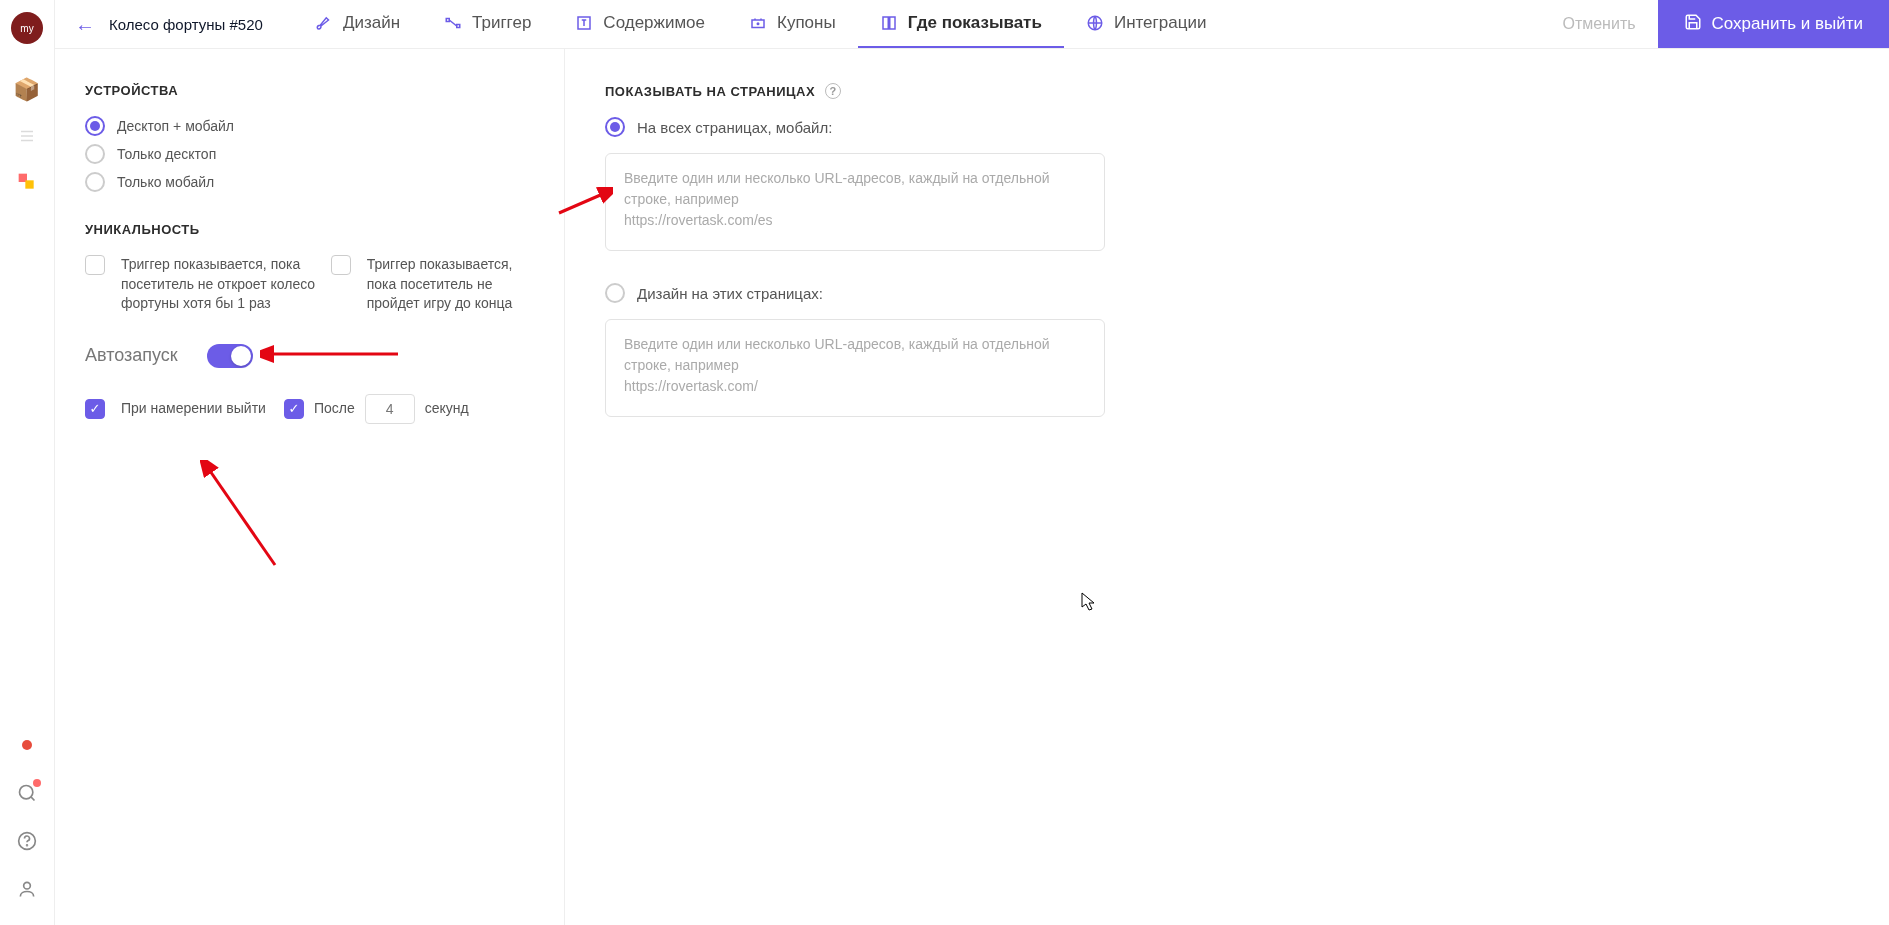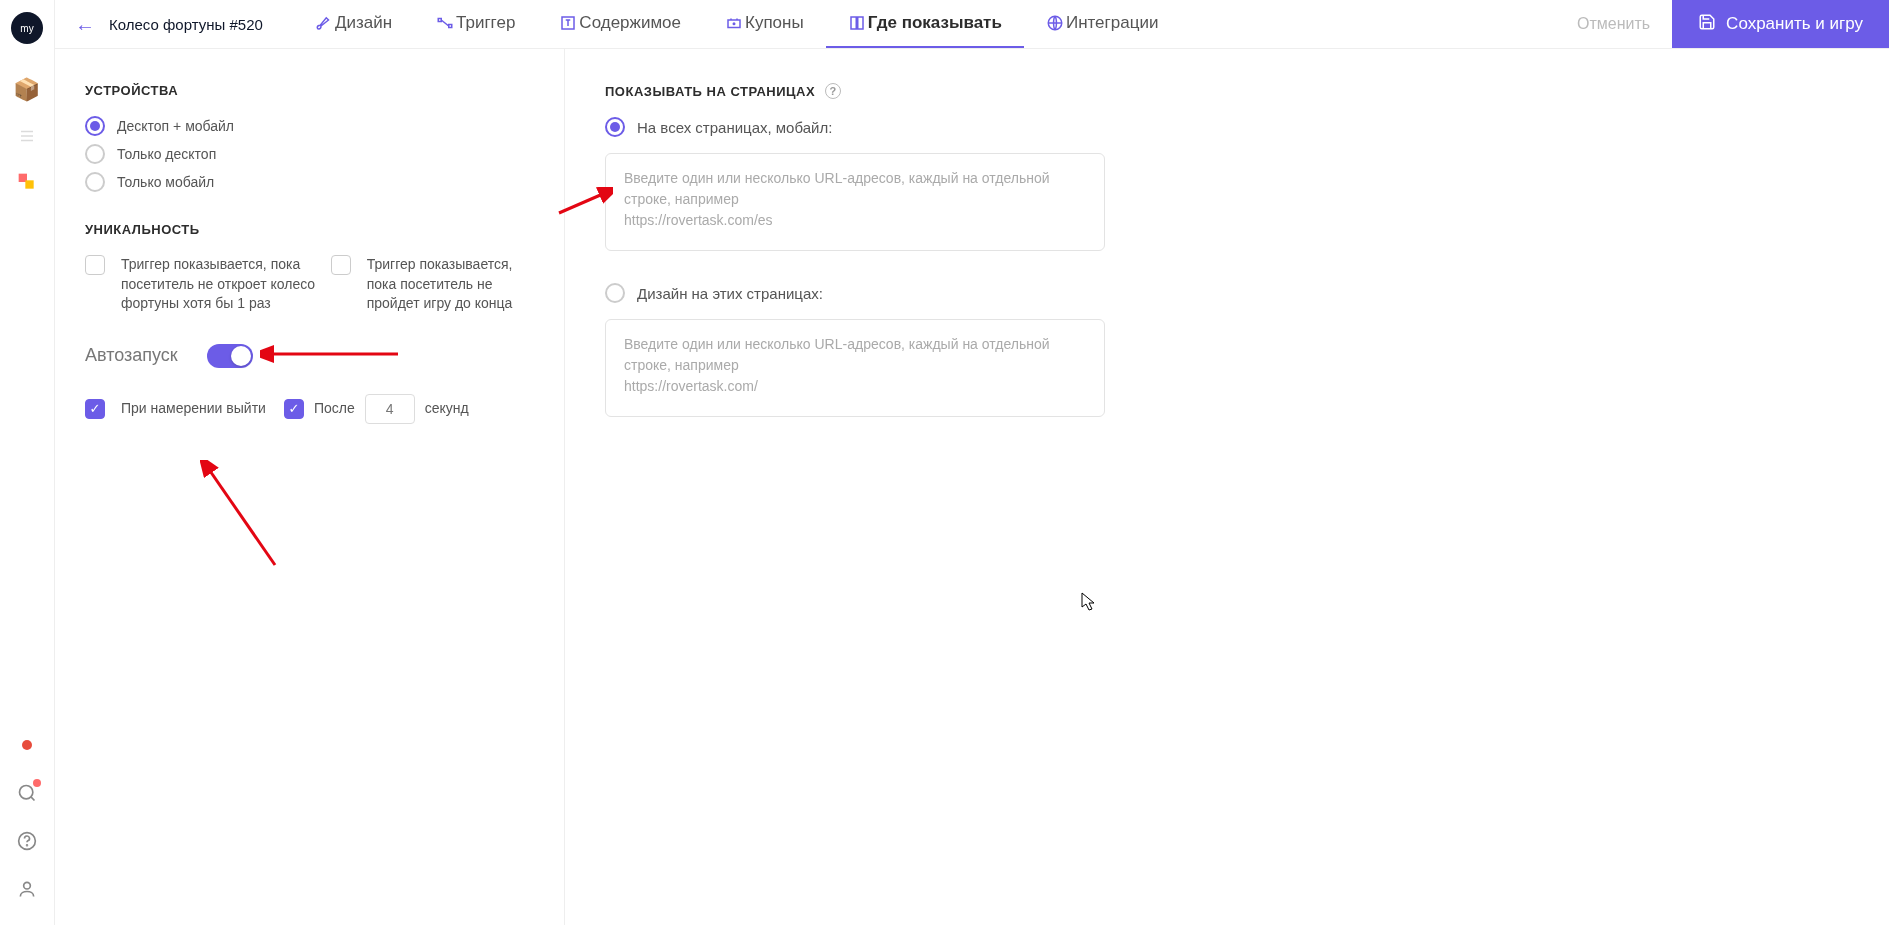--- a/index.html
+++ b/index.html
@@ -1,36 +1,36 @@
 <!DOCTYPE html>
 <html><head>
   <meta charset="utf-8">
   <style>
     * { margin: 0; padding: 0; box-sizing: border-box; }
     body { font-family: -apple-system, BlinkMacSystemFont, 'Segoe UI', Arial, sans-serif; background: #fff; color: #333; overflow: hidden; }
     .app { display: flex; height: 100vh; width: 100vw; }
     
     
     .left-rail { width: 55px; background: #fff; border-right: 1px solid #eee; display: flex; flex-direction: column; align-items: center; padding-top: 12px; }
-    .rail-avatar { width: 32px; height: 32px; border-radius: 50%; background: #0f172a; color: #fff; font-size: 10px; display: flex; align-items: center; justify-content: center; margin-bottom: 30px; cursor: pointer; }
+    .rail-avatar { width: 32px; height: 32px; border-radius: 50%; background: #7f1d1d; color: #fff; font-size: 10px; display: flex; align-items: center; justify-content: center; margin-bottom: 30px; cursor: pointer; }
     .rail-icon { width: 32px; height: 32px; display: flex; align-items: center; justify-content: center; margin-bottom: 14px; font-size: 22px; cursor: pointer; position: relative; }
     .rail-icon.muted { opacity: 0.35; }
     .rail-bottom { margin-top: auto; padding-bottom: 20px; display: flex; flex-direction: column; align-items: center; gap: 16px; }
     .rail-dot { width: 8px; height: 8px; border-radius: 50%; background: #ff6b6b; position: absolute; top: 2px; right: 2px; }
     .rail-red-dot-row { width: 32px; height: 32px; display:flex; align-items:center; justify-content:center;}
     .rail-red-dot { width: 10px; height: 10px; border-radius: 50%; background: #e74c3c; }
     
     
     .main { flex: 1; display: flex; flex-direction: column; }
     .topbar { height: 49px; border-bottom: 1px solid #eee; display: flex; align-items: stretch; padding-left: 20px; }
     .back-row { display: flex; align-items: center; gap: 14px; padding-right: 30px; }
     .back-arrow { color: #6c5ce7; font-size: 20px; cursor: pointer; }
     .page-title { font-weight: 400; font-size: 15px; color: #0f172a; }
     .tabs { display: flex; align-items: stretch; flex: 1; }
-    .tab { display: flex; align-items: center; gap: 2px; padding: 0 22px; font-size: 17px; color: #555; cursor: pointer; border-bottom: 2px solid transparent; }
+    .tab { display: flex; align-items: center; gap: 10px; padding: 0 22px; font-size: 17px; color: #555; cursor: pointer; border-bottom: 2px solid transparent; }
     .tab .tab-icon { color: #6c5ce7; display: inline-flex; }
     .tab.active { border-bottom-color: #6c5ce7; font-weight: 700; color: #2d2d2d; }
     .top-actions { display: flex; margin-left: auto; }
     .btn-cancel { display: flex; align-items: center; padding: 0 22px; color: #bbb; font-size: 16px; cursor: pointer; }
     .btn-save { display: flex; align-items: center; gap: 10px; padding: 0 26px; background: #6c5ce7; color: #fff; font-size: 17px; cursor: pointer; }
     .btn-save svg { stroke: #fff; }
     
     
     .content { flex: 1; display: flex; overflow: auto; }
     .col-left { width: 510px; padding: 34px 40px 34px 30px; border-right: 1px solid #eee; }
@@ -180,21 +180,21 @@
         </div>
       </div>
       <div class="top-actions">
         <div class="btn-cancel">Отменить</div>
         <div class="btn-save">
           <span><svg width="18" height="18" viewBox="0 0 24 24" fill="none" stroke="#fff" stroke-width="2">
                 <path d="M19 21H5a2 2 0 0 1-2-2V5a2 2 0 0 1 2-2h11l5 5v11a2 2 0 0 1-2 2z"></path>
                 <polyline points="17 21 17 13 7 13 7 21"></polyline>
                 <polyline points="7 3 7 8 15 8"></polyline>
               </svg></span>
-          <span>Сохранить и игру</span>
+          <span>Сохранить и выйти</span>
         </div>
       </div>
     </div>
 
     <div class="content">
       <div class="col-left">
         <div class="section-title">УСТРОЙСТВА</div>
         <div class="radio-group">
           <div class="radio-row">
             <span class="radio-outer selected">

